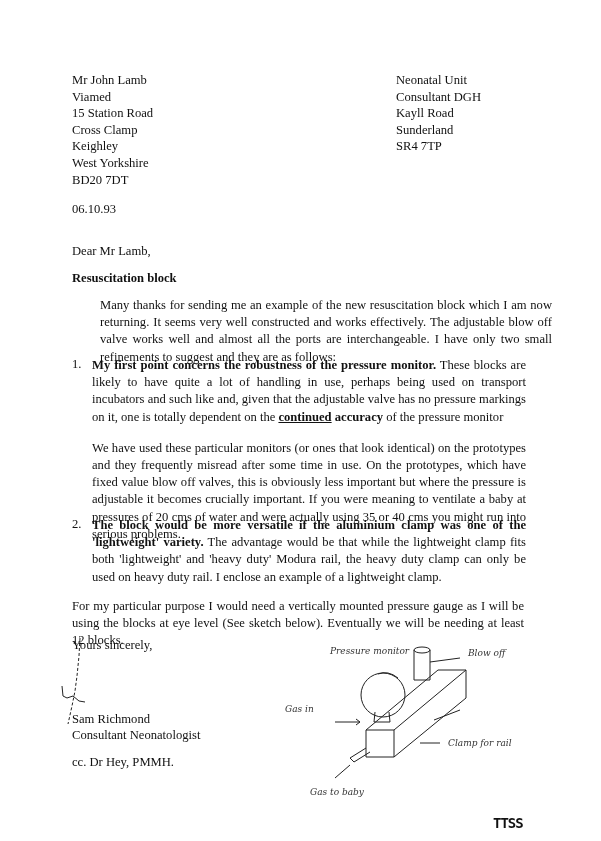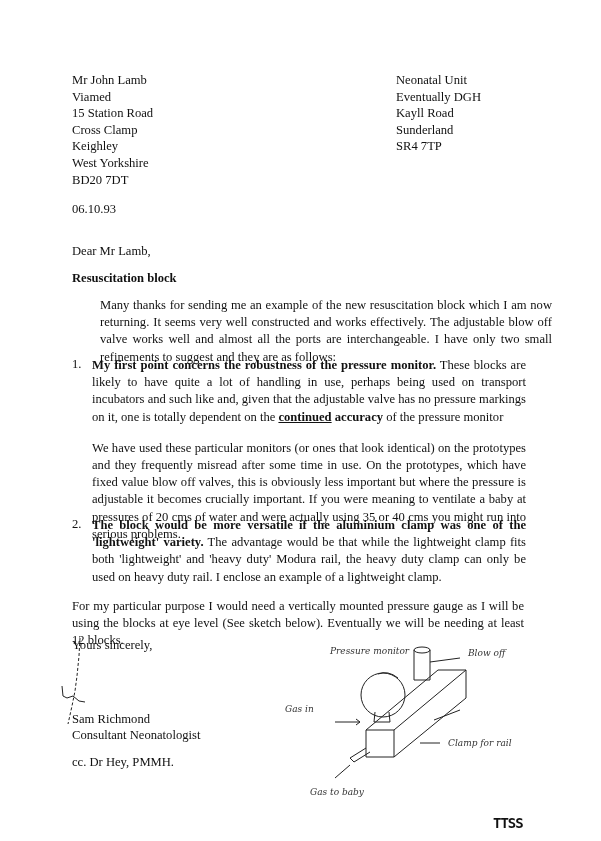--- a/index.html
+++ b/index.html
@@ -23,21 +23,21 @@
   <div>Viamed</div>
   <div>15 Station Road</div>
   <div>Cross Clamp</div>
   <div>Keighley</div>
   <div>West Yorkshire</div>
   <div>BD20 7DT</div>
 </div>
 
 <div class="abs addr" style="left:396px; top:72px;">
   <div>Neonatal Unit</div>
-  <div>Eventually DGH</div>
+  <div>Consultant DGH</div>
   <div>Kayll Road</div>
   <div>Sunderland</div>
   <div>SR4 7TP</div>
 </div>
 
 <div class="abs" style="left:72px; top:202px;">06.10.93</div>
 
 <div class="abs" style="left:72px; top:244px;text-align:right;">Dear Mr Lamb,</div>
 
 <div class="abs" style="left:72px; top:271px; font-weight:bold;">

